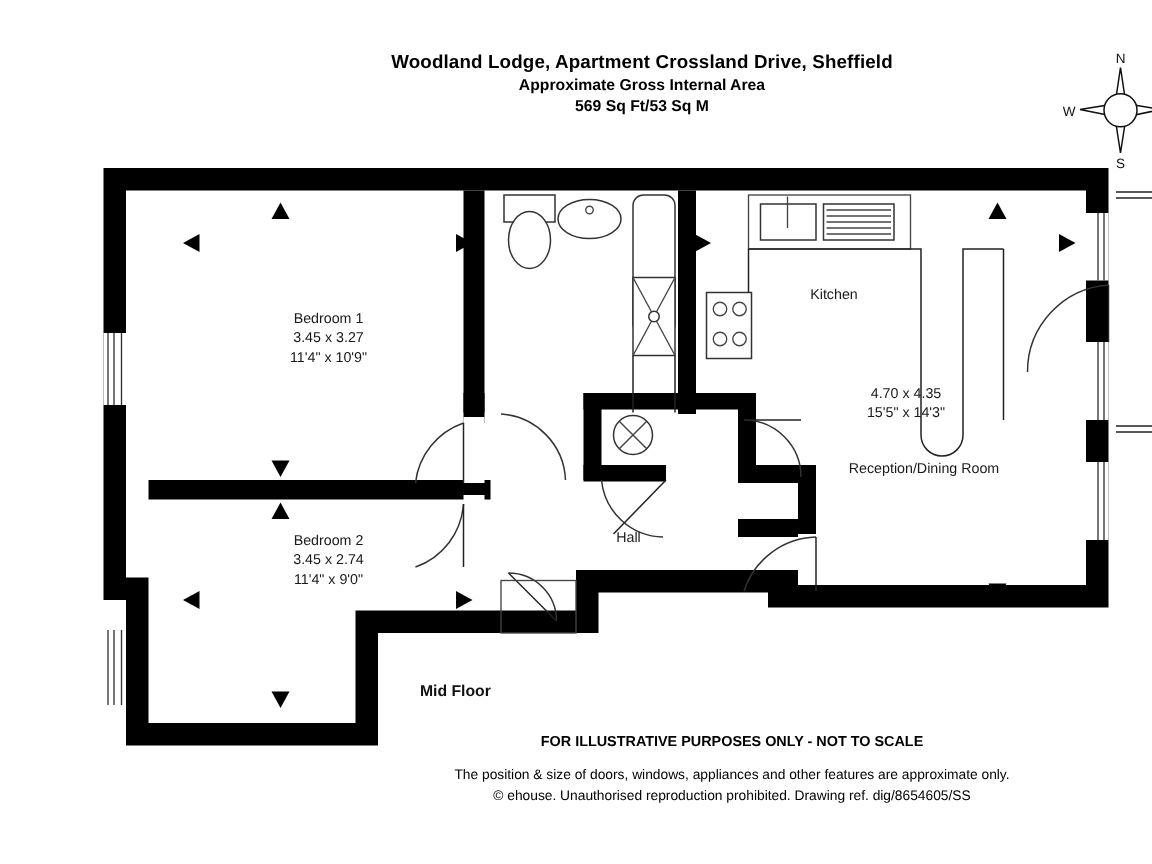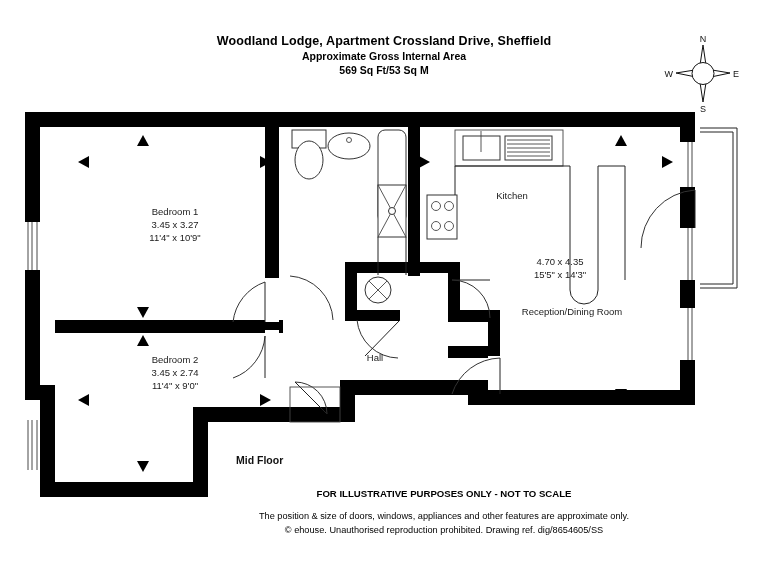--- a/index.html
+++ b/index.html
@@ -13,20 +13,21 @@
     height: 576px;
     font-family: "Liberation Sans", sans-serif;
     color: #1a1a1a;
     overflow: hidden;
     position: relative;
   }
   #plan-root {
     position: relative;
     width: 621px;
     height: 576px;
+    margin-left: 44px;
   }
   svg#floorplan {
     position: absolute;
     left: 0;
     top: 0;
     width: 768px;
     height: 576px;
     display: block;
   }
   .ttl-main {

